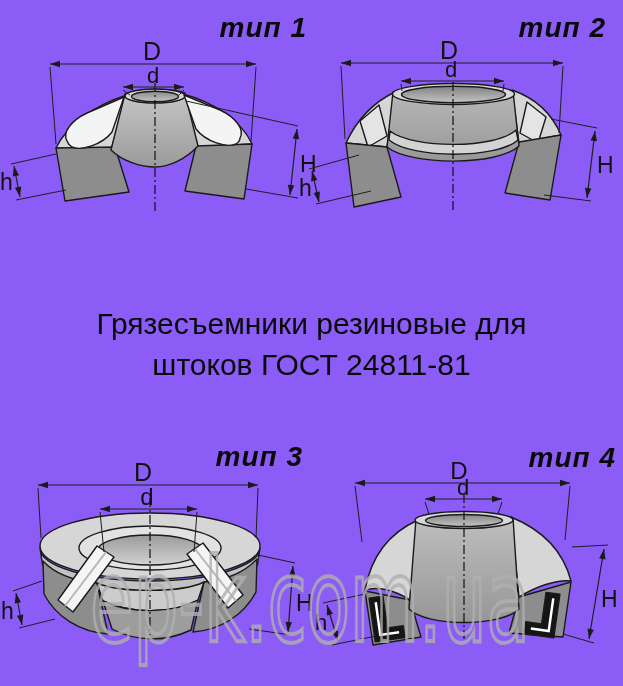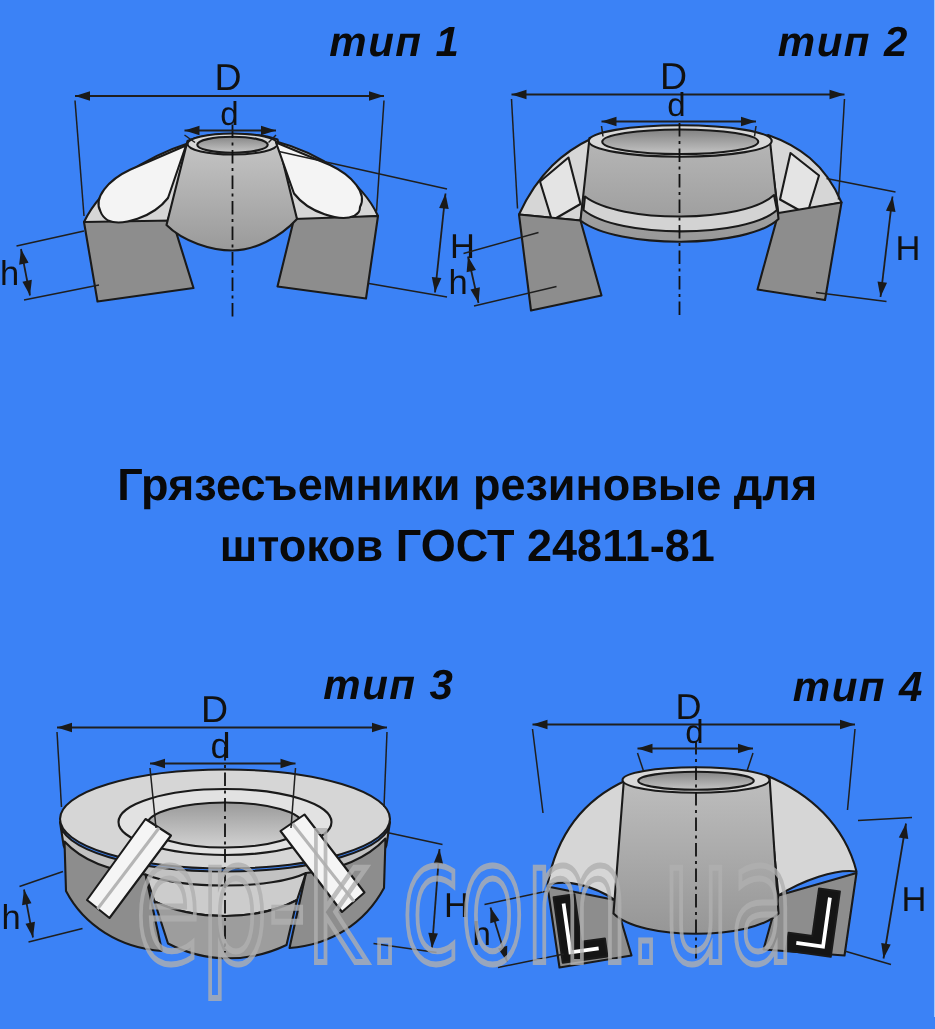--- a/index.html
+++ b/index.html
@@ -1,36 +1,36 @@
 <!DOCTYPE html>
 <html><head>
 <meta charset="utf-8">
 <style>
   html,body{margin:0;padding:0;background:#fff;}
   .page{
-    position:relative;width:623px;height:686px;background:#3b82f6;overflow:hidden;
+    position:relative;width:623px;height:686px;background:#8b5cf6;overflow:hidden;
     font-family:"Liberation Sans","DejaVu Sans",sans-serif;
   }
   .fig{position:absolute;}
   #fig1{left:0;top:40;}  #fig2{left:299px;top:40;}
   #fig3{left:0;top:430px;} #fig4{left:313px;top:430px;}
   .fig svg{overflow:visible;display:block;}
   .type-label{
     font-family:"Liberation Sans","DejaVu Sans",sans-serif;
     font-weight:bold;font-style:italic;font-size:28px;fill:#0a0a0a;letter-spacing:1px;
   }
   .dim-label{font-family:"Liberation Sans","DejaVu Sans",sans-serif;fill:#111;}
   .dim-line,.ext-line{stroke:#1f1f1f;fill:none;}
   .dim-line{stroke-width:1.2;}
   .ext-line{stroke-width:1;}
   .centerline{stroke:#111;stroke-width:1.2;stroke-dasharray:9 3 2 3;fill:none;}
   .body-path{stroke:#1a1a1a;stroke-width:1.4;stroke-linejoin:round;}
   .title-block{
     position:absolute;left:0;top:303px;width:623px;text-align:center;
-    font-weight:bold;font-size:30px;line-height:41px;color:#090909;
+    font-weight:normal;font-size:30px;line-height:41px;color:#090909;
   }
   .watermark-layer{position:absolute;left:0;top:0;width:623px;height:594px;pointer-events:none;}
   .watermark-layer svg{overflow:visible;}
   .wm-text{
     font-family:"DejaVu Sans","Liberation Sans",sans-serif;
     fill:none;stroke:#b0b0b0;stroke-width:4px;opacity:0.8;
   }
 </style>
 </head>
 <body>

